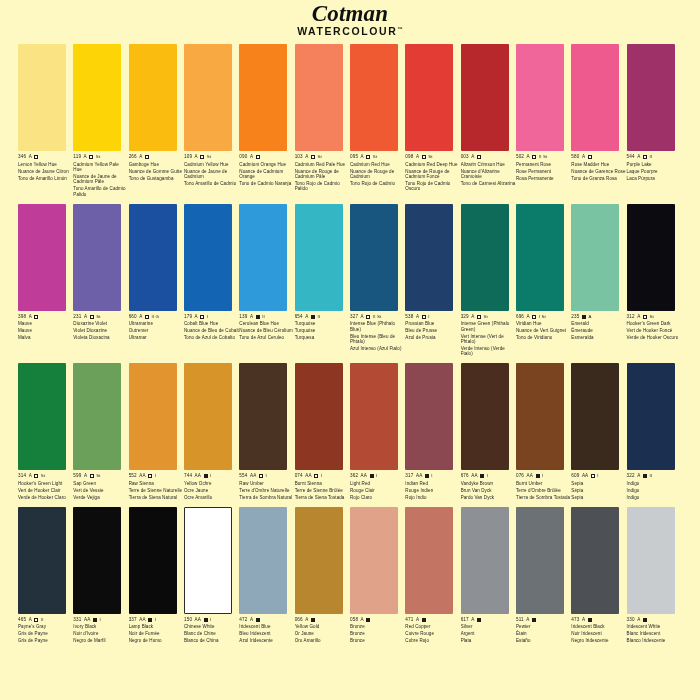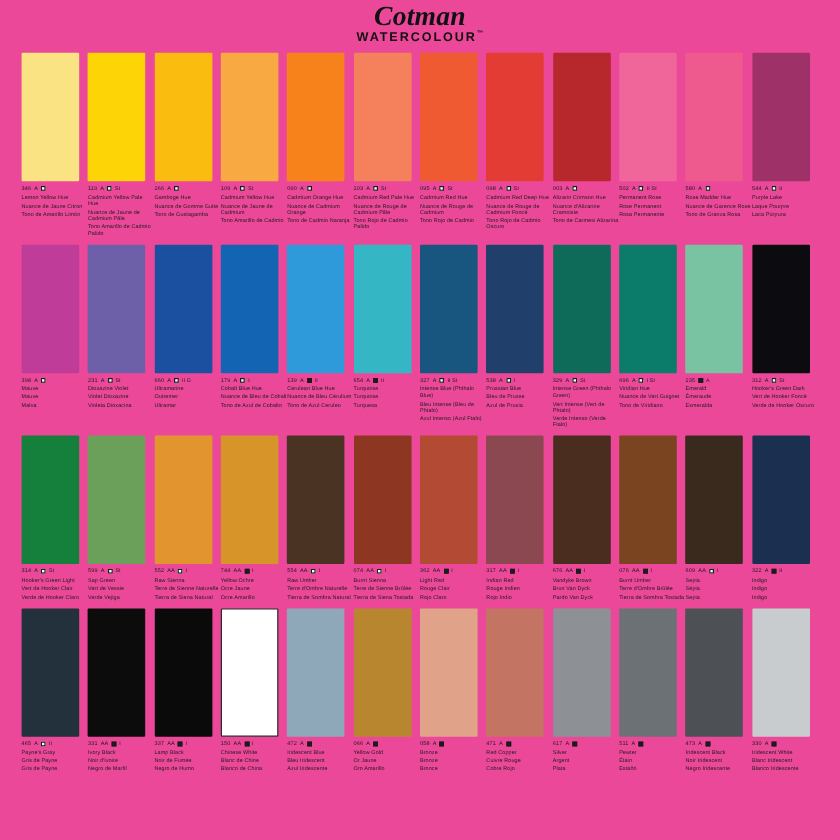--- a/index.html
+++ b/index.html
@@ -7,21 +7,21 @@
   html, body {
     margin: 0; padding: 0;
     width: 700px; height: 700px;
     background: #ffffff;
     font-family: "Liberation Sans", "DejaVu Sans", sans-serif;
     overflow: hidden;
   }
   #chart-root {
     position: relative;
     width: 700px; height: 700px;
-    background: #ec4899;
+    background: #fef9c3;
   }
 
   
   .brand {
     position: absolute;
     top: 2px; left: 0; right: 0;
     text-align: center;
     line-height: 1;
   }
   .brand-name {

